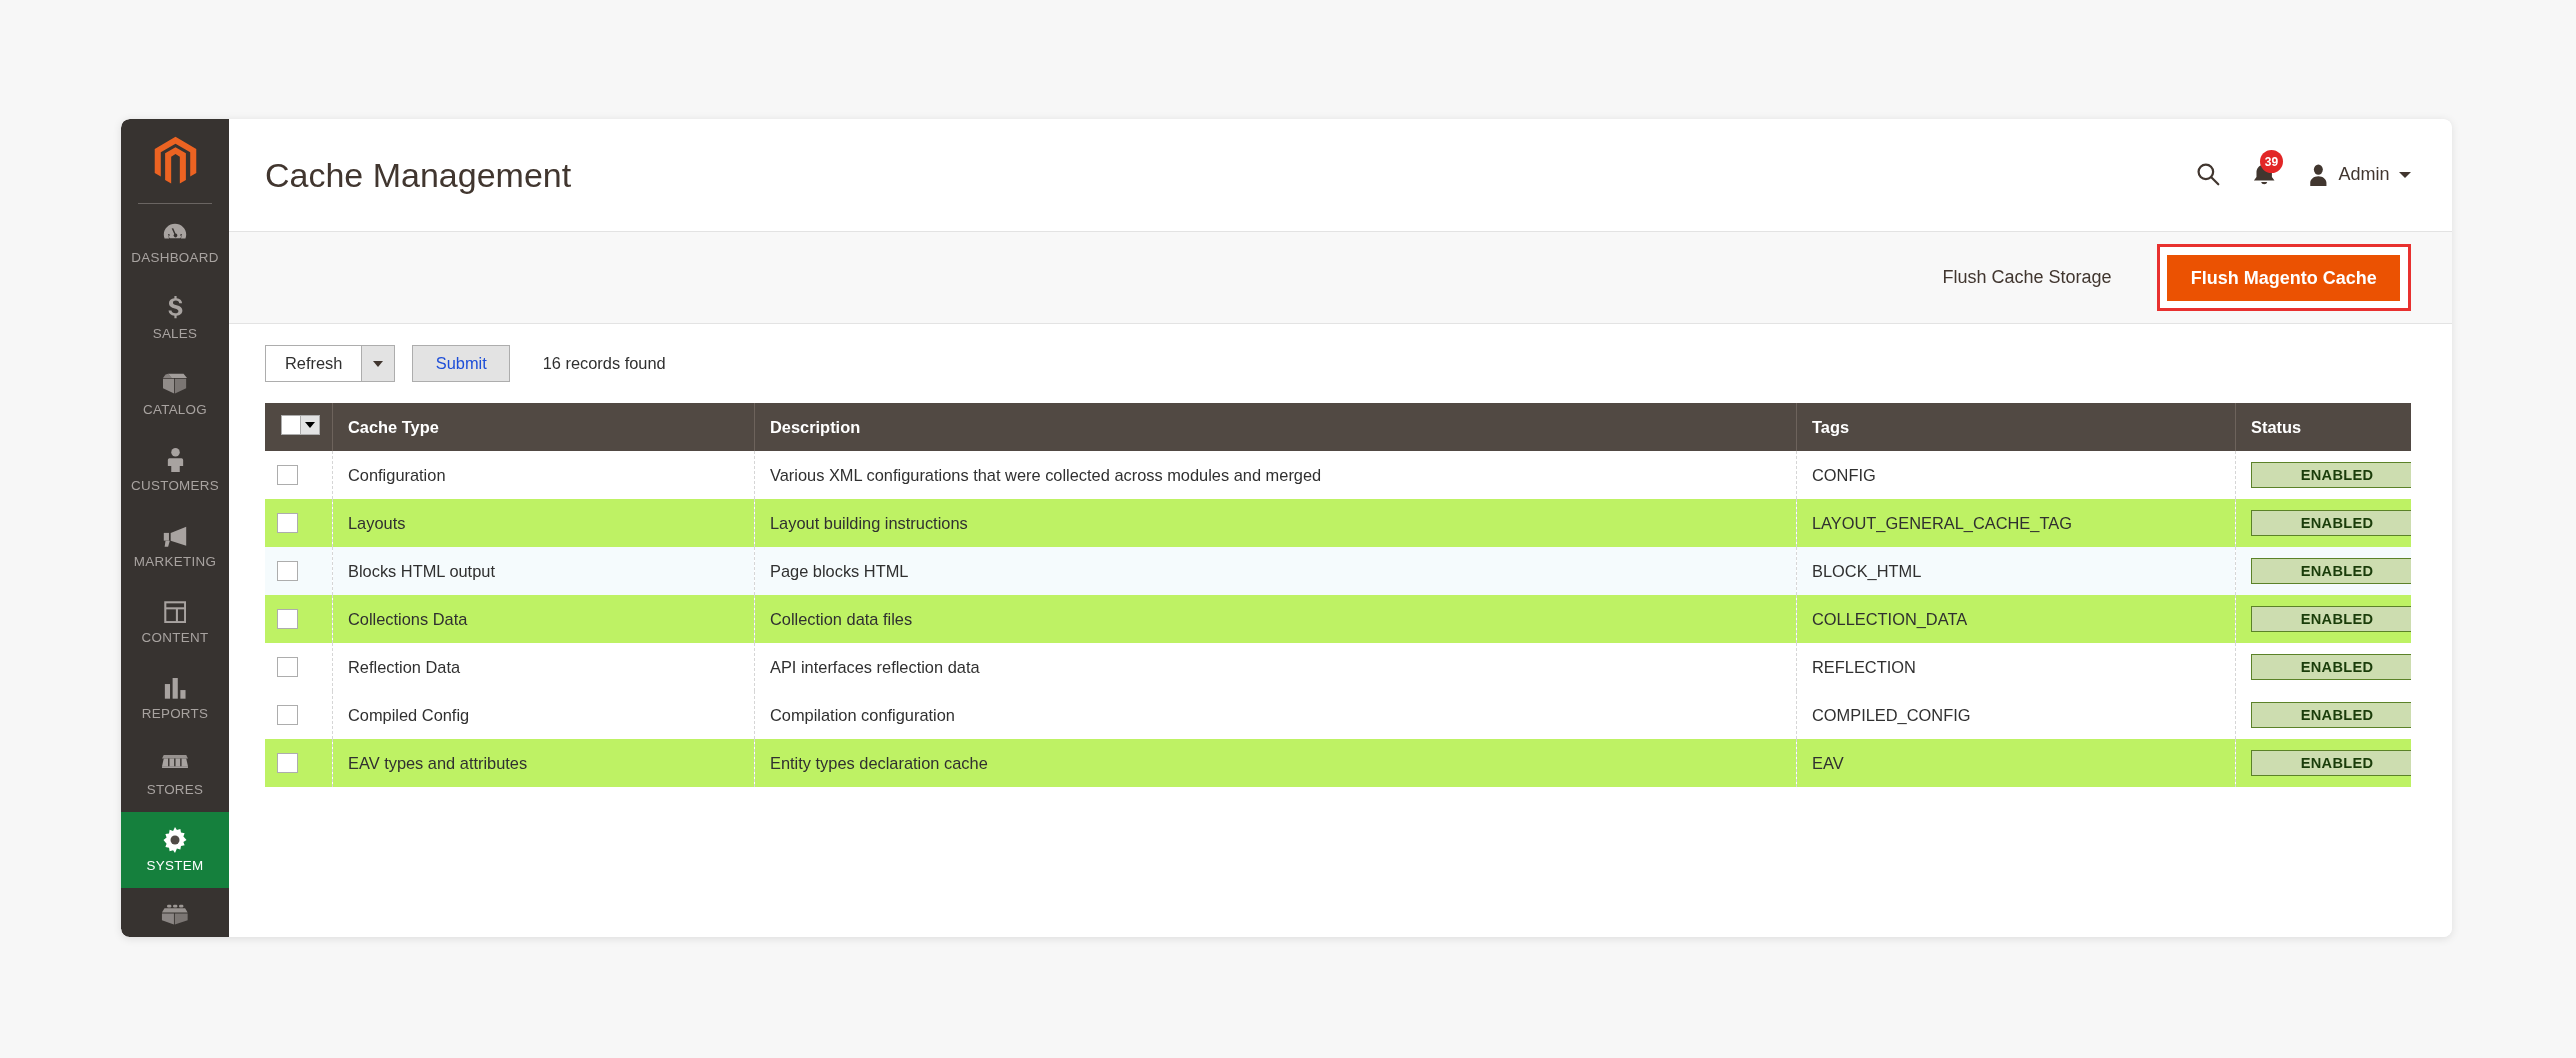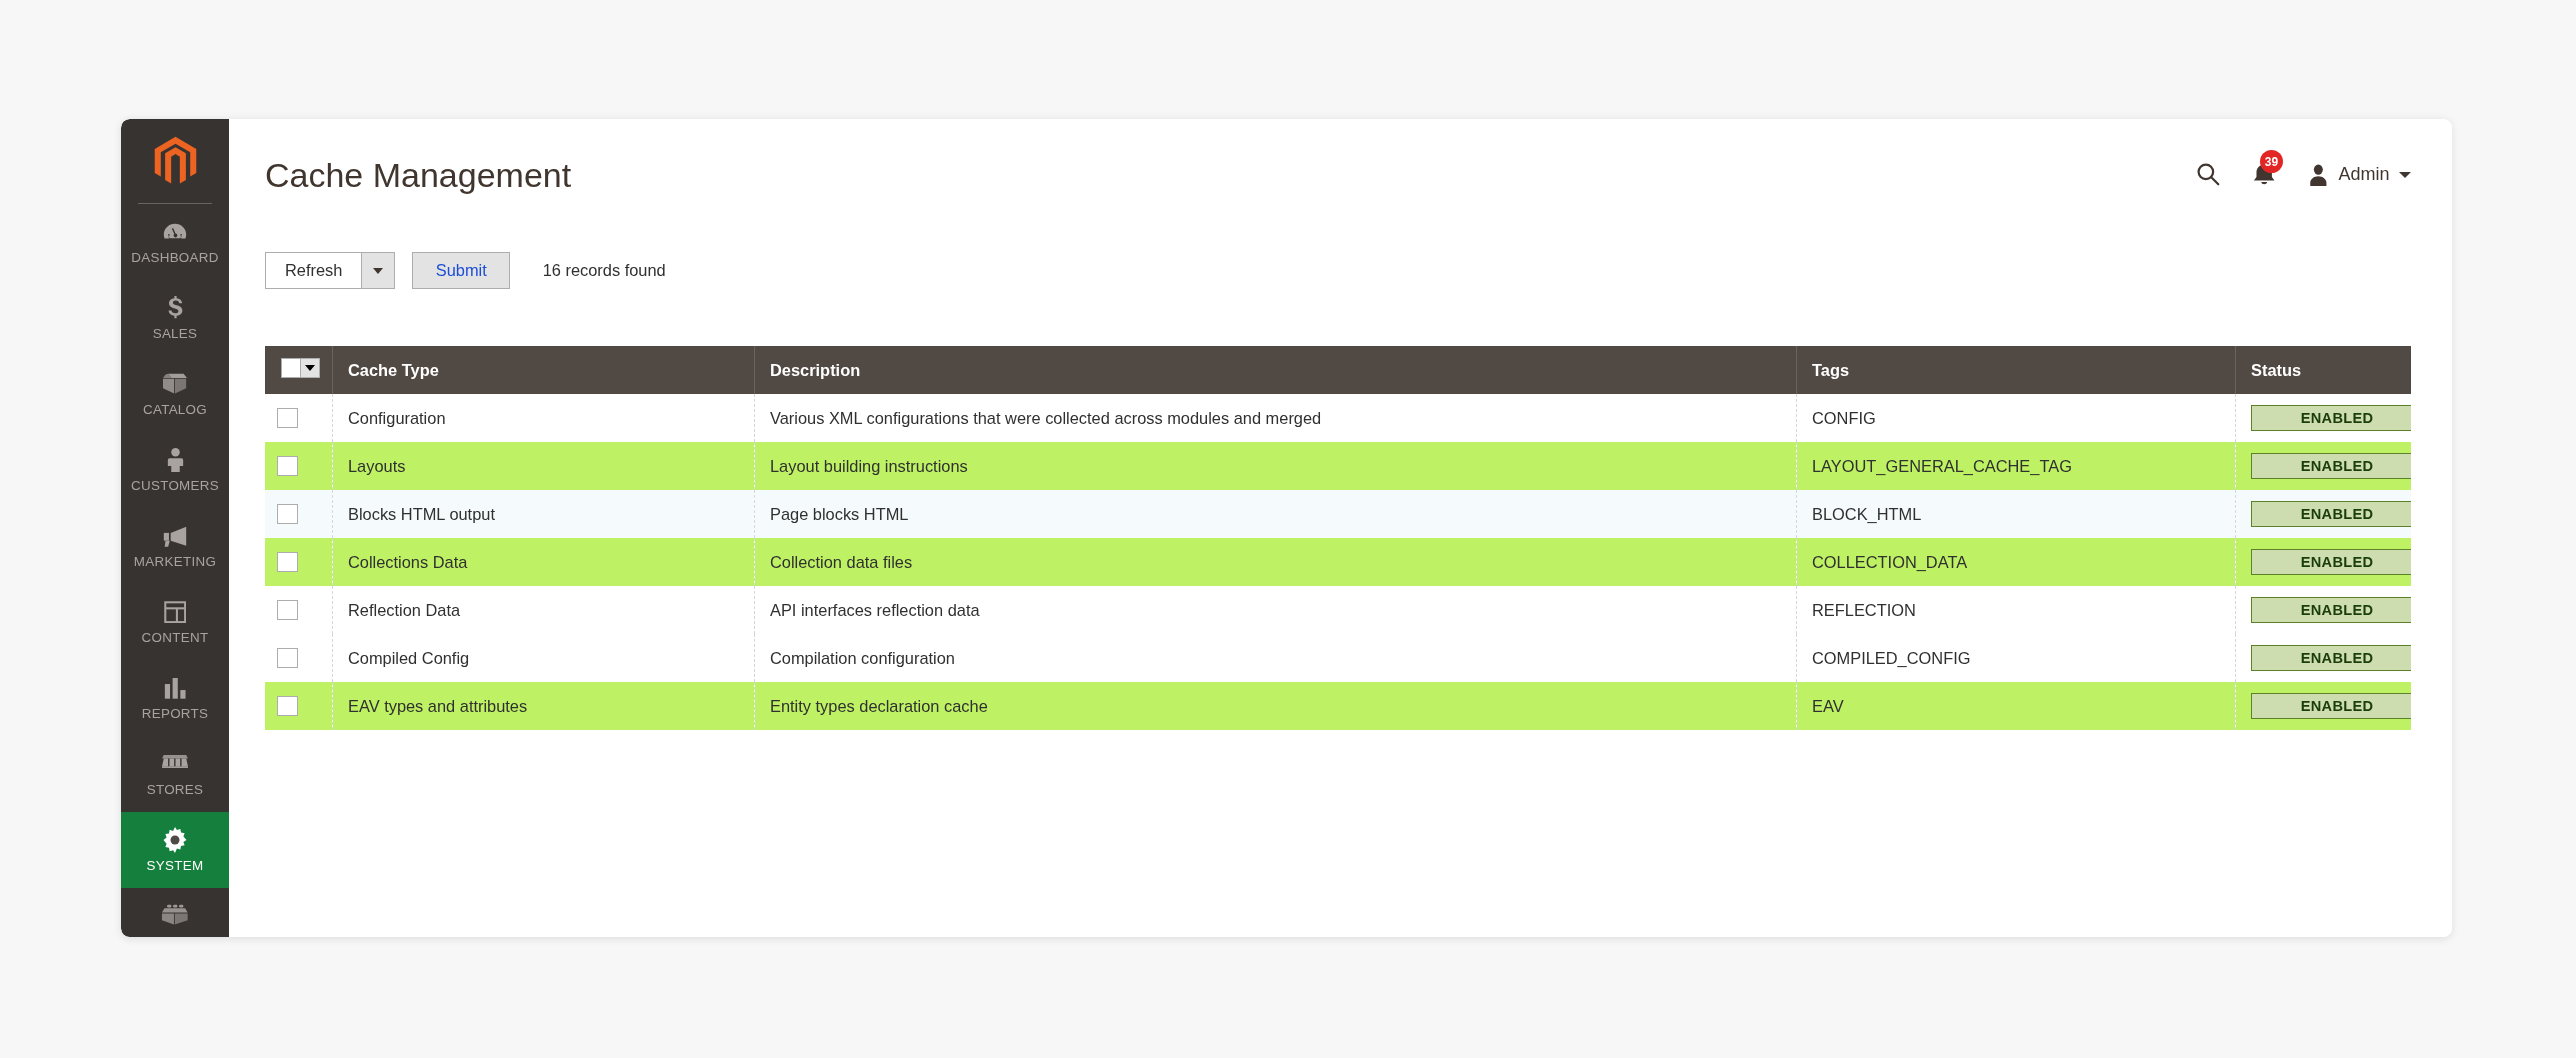--- a/index.html
+++ b/index.html
@@ -262,21 +262,20 @@
   
   .grid-wrap {
     flex: 1 1 auto;
     padding: 0 41px 0 36px;
     overflow: hidden;
   }
   table.grid {
     width: 100%;
     border-collapse: collapse;
     table-layout: fixed;
-    margin-top: 36px;
   }
   table.grid thead th {
     background: #514943;
     color: #ffffff;
     font-size: 16.4px;
     font-weight: 700;
     text-align: left;
     height: 48px;
     padding: 0 15.5px;
     border-right: 0.9px solid #6d635c;
@@ -516,20 +515,26 @@
               <ellipse cx="12" cy="6.5" rx="5.2" ry="6"></ellipse>
               <path d="M12 14.2c-5.2 0-9.4 3.4-9.4 7.6V26h18.8v-4.2c0-4.2-4.2-7.6-9.4-7.6z"></path>
             </svg>
           </span>
           <span class="admin-name">Admin</span>
           <span class="caret-down"></span>
         </div>
       </div>
     </div>
 
+    <div class="action-bar">
+      <button class="link-btn">Flush Cache Storage</button>
+      <div class="highlight-box">
+        <button class="primary-btn">Flush Magento Cache</button>
+      </div>
+    </div>
 
     <div class="grid-toolbar">
       <div class="split-btn">
         <button class="split-main">Refresh</button>
         <span class="split-toggle">
           <i></i>
         </span>
       </div>
       <button class="plain-btn">Submit</button>
       <span class="records-found">16 records found</span>

